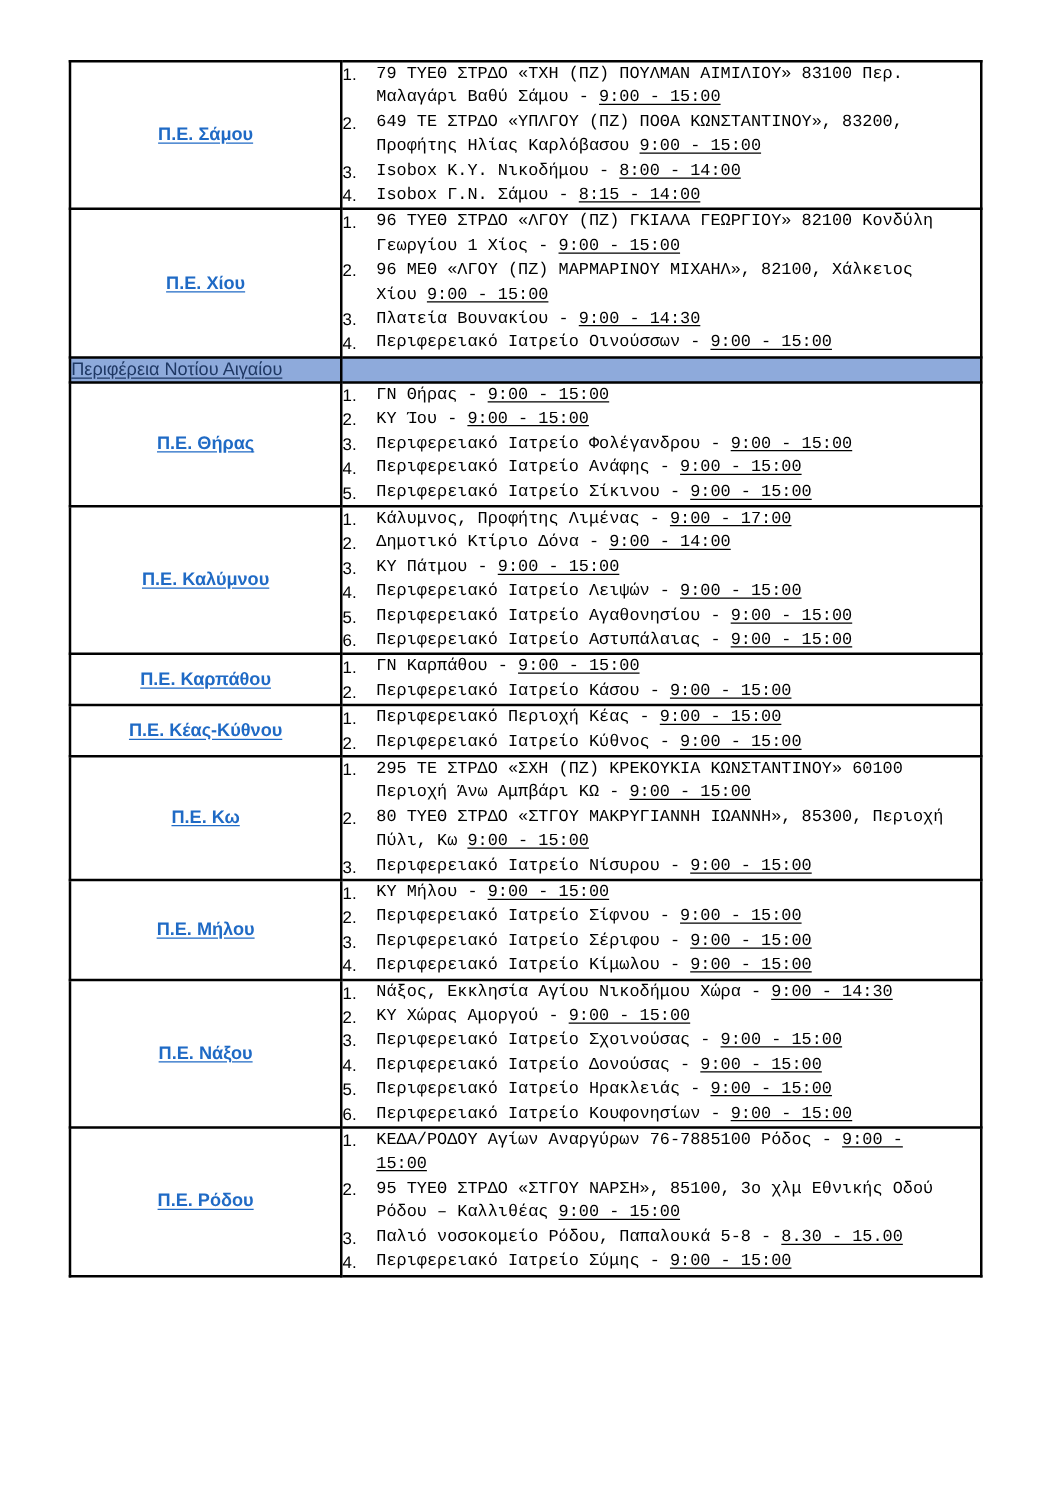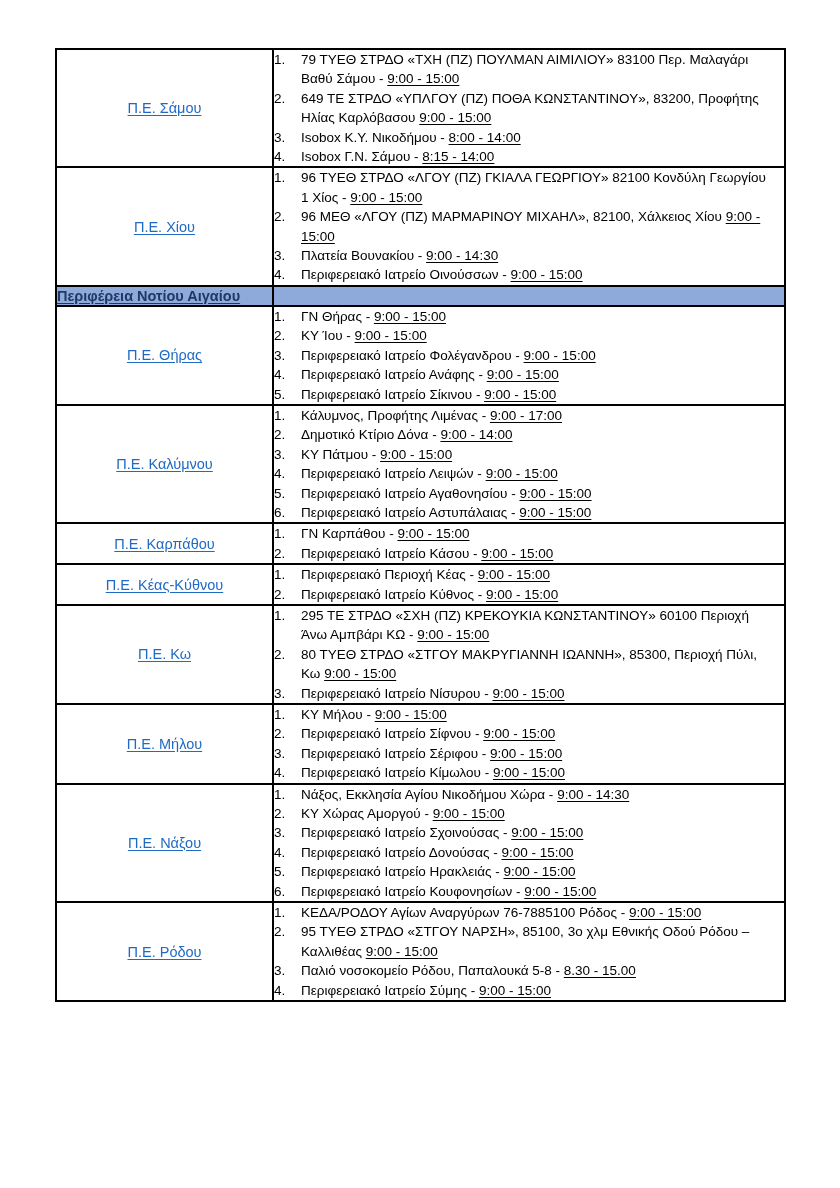--- a/index.html
+++ b/index.html
@@ -28,21 +28,21 @@
     vertical-align: middle;
     padding: 0;
   }
   td.region-cell {
     width: 215px;
     text-align: center;
     padding: 2px 4px;
   }
   .region-link {
     color: var(--region-link, #1F6AC5);
-    font-weight: normal;
+    font-weight: bold;
     font-size: 14.5px;
     text-decoration: underline;
     text-underline-offset: 2px;
     cursor: pointer;
   }
   td.items-cell {
     padding: 2px 10px 2px 10px;
   }
   .item {
     display: flex;
@@ -50,34 +50,35 @@
     font-size: 13.5px;
     line-height: 19.4px;
     color: var(--body-text, #000000);
   }
   .item .num {
     flex: 0 0 27px;
   }
   .item .txt {
     flex: 1 1 auto;
     padding-right: 16px;
+    font-family: Liberation Mono, monospace;
   }
   .time {
     text-decoration: underline;
     text-underline-offset: 2px;
   }
   td.section-cell-left, td.section-cell-right {
     background: var(--section-bg, #8EAADB);
   }
   td.section-cell-left {
     padding: 1px 4px 1px 6px;
   }
   .section-label {
     color: var(--section-text, #1F3864);
-    font-weight: bold;
+    font-weight: normal;
     font-size: 14.5px;
     text-decoration: underline;
     text-underline-offset: 2px;
     text-align: right;
   }
 </style>
 </head>
 <body>
 
 <div class="page">

